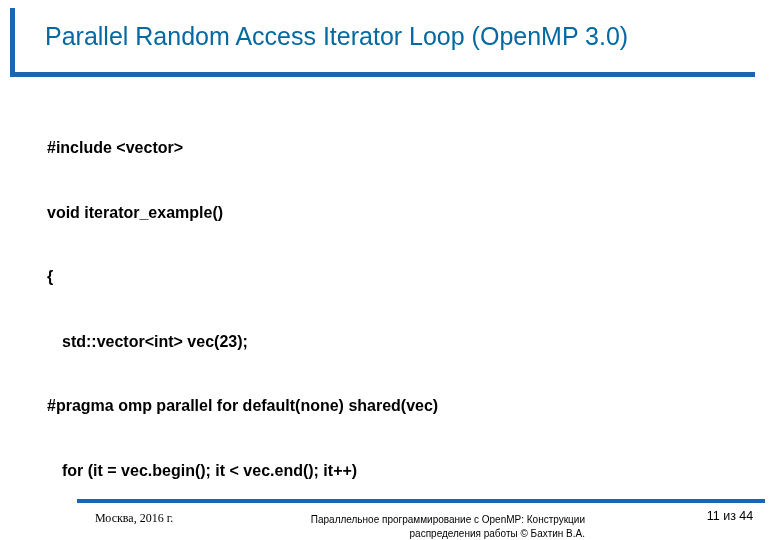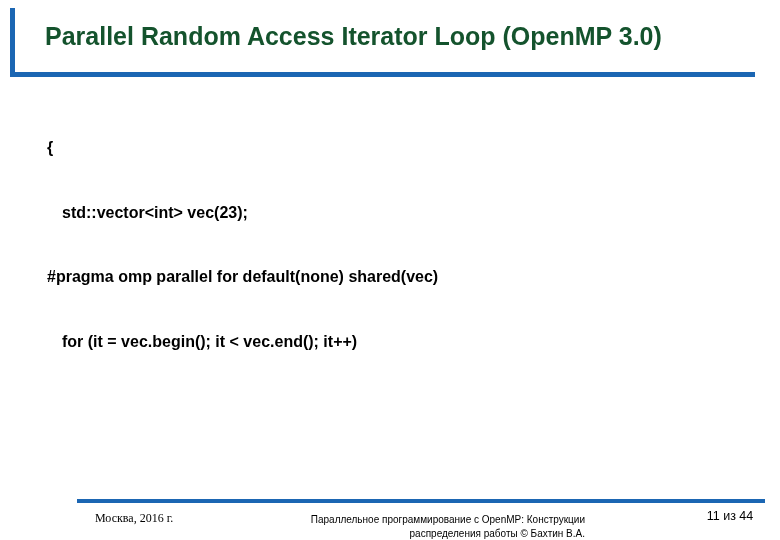--- a/index.html
+++ b/index.html
@@ -22,24 +22,23 @@
     position: absolute;
     left: 10px; top: 72px;
     width: 745px; height: 5px;
     background: var(--accent, #1b66b3);
   }
   .title {
     position: absolute;
     left: 45px; top: 24px;
     font-size: 25px;
     line-height: 1;
-    color: #14532d;
+    color: #0369a1;
     white-space: nowrap;
     font-family: "Liberation Sans", sans-serif;
-    font-weight: bold;
   }
   
   .code {
     position: absolute;
     left: 47px; top: 94px;
     font-family: "Liberation Sans", sans-serif;
     font-size: 16px;
     font-weight: bold;
     color: #000000;
     line-height: 21.5px;
@@ -87,20 +86,22 @@
 <body>
 
 <div class="slide">
 
   <div class="vbar"></div>
   <div class="hline-top"></div>
 
   <div class="title">Parallel Random Access Iterator Loop (OpenMP 3.0)</div>
 
   <div class="code">
+    <div class="code-line ind-0">#include &lt;vector&gt;</div>
+    <div class="code-line ind-0">void iterator_example()</div>
     <div class="code-line ind-0">{</div>
     <div class="code-line ind-1">std::vector&lt;int&gt; vec(23);</div>
     <div class="code-line ind-0">#pragma omp parallel for default(none) shared(vec)</div>
     <div class="code-line ind-1">for (it = vec.begin(); it &lt; vec.end(); it++)</div>
     
     
     
     
   </div>
 

